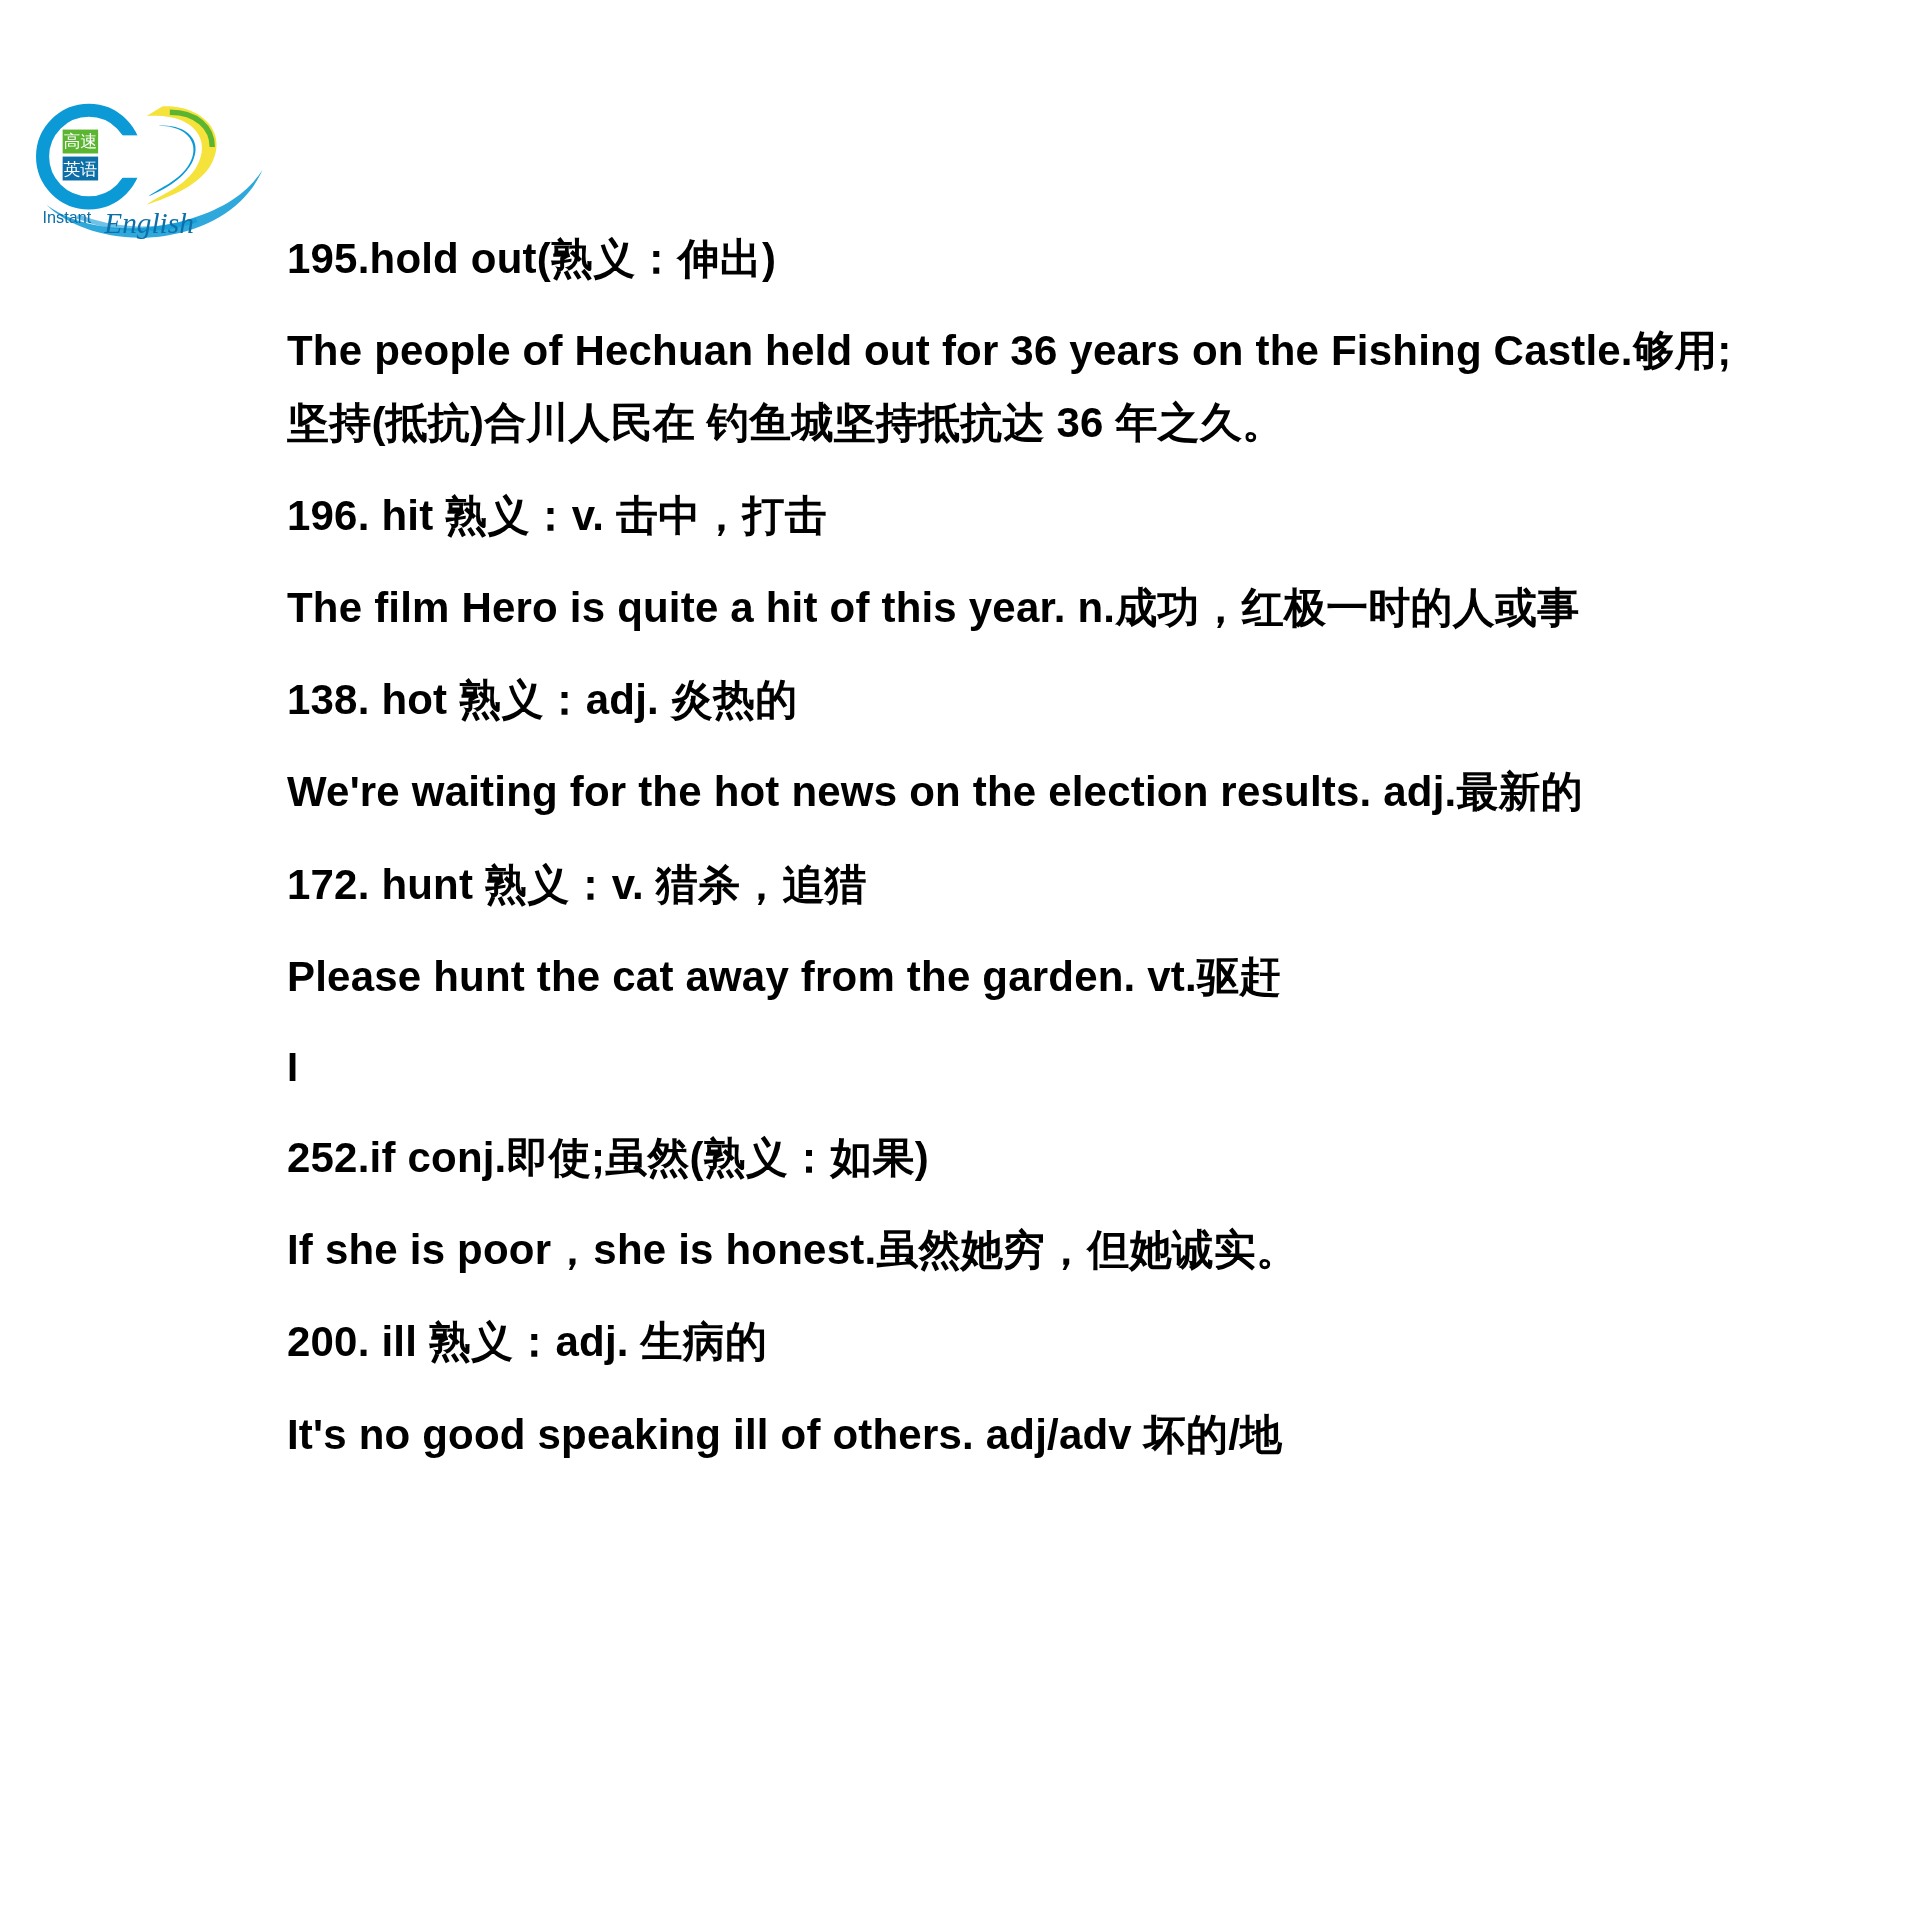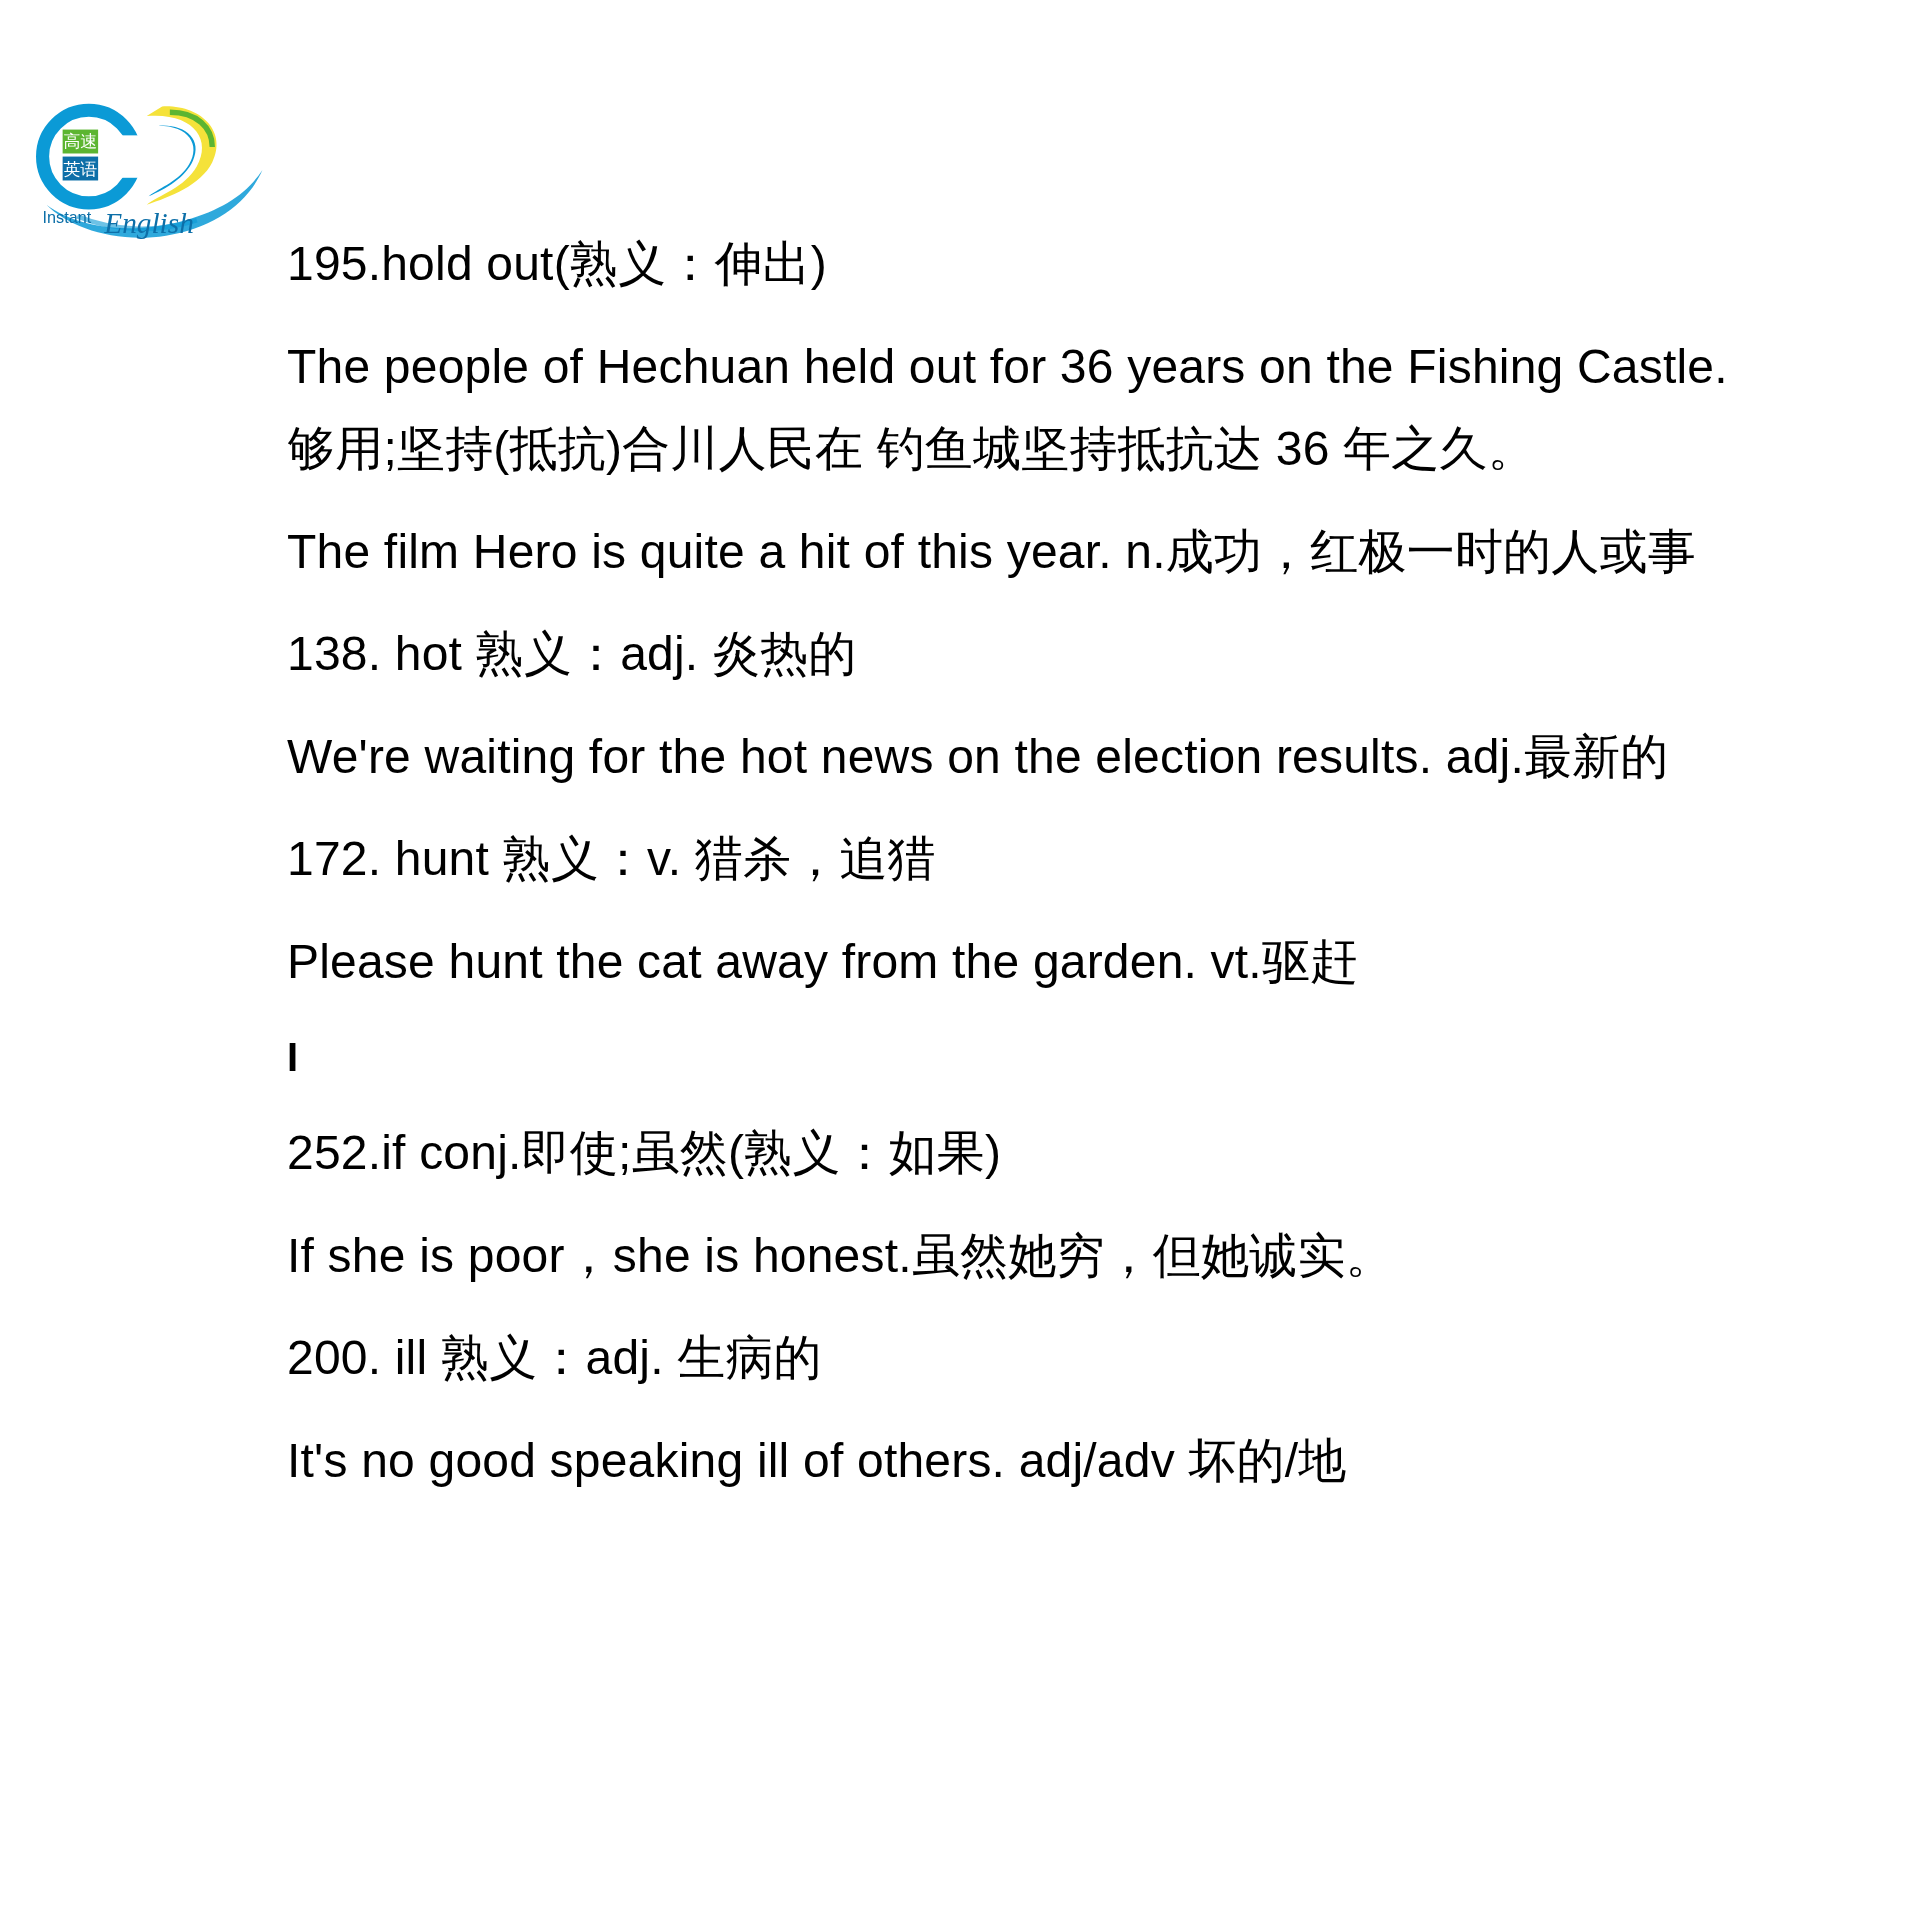--- a/index.html
+++ b/index.html
@@ -35,25 +35,25 @@
   .logo svg { display: block; }
 
   
   .content {
     position: absolute;
     left: 287px;
     top: 223px;
     width: 1464px;
   }
   .para {
-    font-size: 48px;
+    font-size: 42px;
     line-height: 1.72;
     margin: 0 0 20px 0;
     letter-spacing: 0.2px;
-    font-weight: 400;
+    font-weight: 700;
     word-break: break-word;
   }
   .para.section-letter {
     font-weight: 700;
     font-size: 40px;
     margin-top: 11.6px;
   }
 </style>
 </head>
 <body>
@@ -80,20 +80,21 @@
 
       <text x="30" y="348" font-family="'Liberation Sans', sans-serif" font-size="42" fill="#0d6fa8">Instant</text>
       <text x="190" y="372" font-family="'Liberation Serif', serif" font-style="italic" font-size="76" fill="#0d6fa8">English</text>
     </svg>
   </div>
 
   <div class="content">
 
     <p class="para">195.hold out(熟义：伸出)</p>
     <p class="para">The people of Hechuan held out for 36 years on the Fishing Castle.够用;坚持(抵抗)合川人民在 钓鱼城坚持抵抗达 36 年之久。</p>
+    <p class="para">196. hit 熟义：v. 击中，打击</p>
     <p class="para">The film Hero is quite a hit of this year. n.成功，红极一时的人或事</p>
     <p class="para">138. hot 熟义：adj. 炎热的</p>
     <p class="para">We're waiting for the hot news on the election results. adj.最新的</p>
     <p class="para">172. hunt 熟义：v. 猎杀，追猎</p>
     <p class="para">Please hunt the cat away from the garden. vt.驱赶</p>
     <p class="para section-letter">I</p>
     <p class="para">252.if conj.即使;虽然(熟义：如果)</p>
     <p class="para">If she is poor，she is honest.虽然她穷，但她诚实。</p>
     <p class="para">200. ill 熟义：adj. 生病的</p>
     <p class="para">It's no good speaking ill of others. adj/adv 坏的/地</p>

